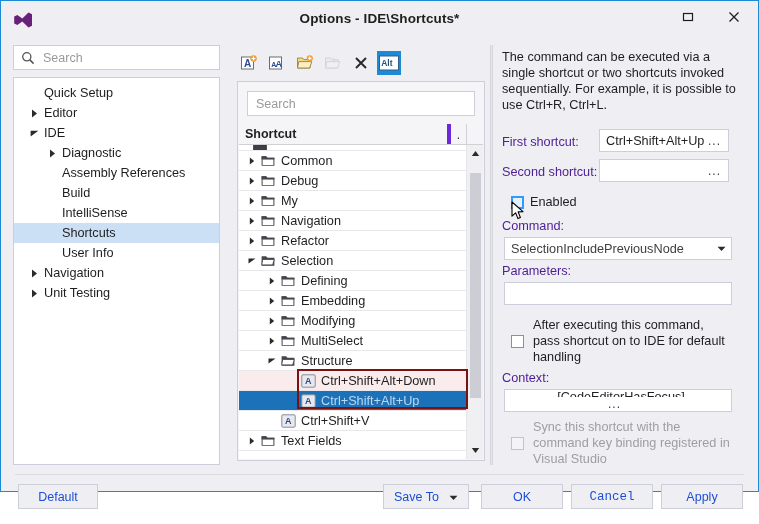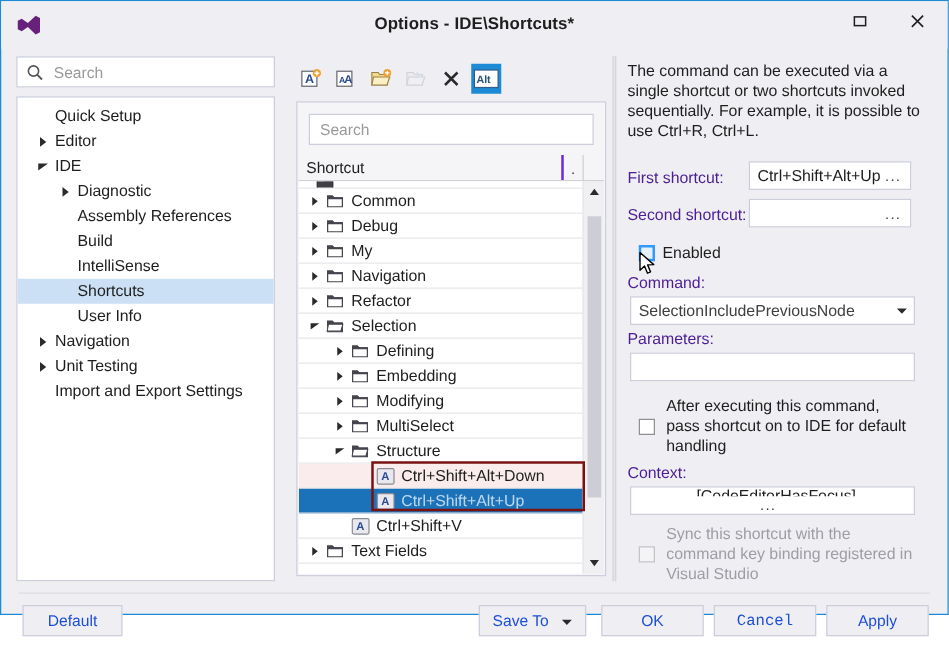--- a/index.html
+++ b/index.html
@@ -111,21 +111,21 @@
     padding-left: 8px; background: transparent;
   }
   #mid-search-input::placeholder { color: #9a9a9a; }
   #col-header {
     position: absolute; left: 1px; top: 42px; right: 1px; height: 21px;
     background: #f5f5f7;
     border-bottom: 1px solid #d0d0d5;
     display: flex; align-items: center;
     font-size: 12.5px; color: #1e1e1e;
   }
-  #col-header-main { padding-left: 6px; flex: 1; border-right: 2px solid #6d28d9; height: 100%; display:flex; align-items:center; }
+  #col-header-main { padding-left: 6px; flex: 1; border-right: 4px solid #6d28d9; height: 100%; display:flex; align-items:center;font-weight:bold; }
   #col-header-dot { width: 16px; height: 100%; border-right: 1px solid #d0d0d5; display:flex; align-items:flex-end; justify-content:center; padding-bottom:2px; font-size:12px; color:#333; }
   #col-header-pad { width: 16px; height: 100%; }
   #tree-viewport {
     position: absolute; left: 1px; top: 63px;
     width: 229px; bottom: 1px;
     background: #ffffff;
     overflow: hidden;
   }
   .tree-row {
     position: relative;
@@ -335,21 +335,20 @@
           <span class="nav-expander">
             <svg width="7" height="9" viewBox="0 0 7 9">
               <path d="M1 0.6 L6 4.5 L1 8.4 Z" fill="#2b2b2b"></path>
             </svg>
           </span>
           <span class="nav-label">Unit Testing</span>
         </div>
         <div class="nav-row">
           <span style="display: inline-block; flex: 0 0 12px;"></span>
           <span class="nav-expander"></span>
-          <span class="nav-label">Import and Export Settings</span>
         </div>
       </div>
   </div>
 
   <div id="mid-pane">
     <div id="mid-toolbar">
 
       <div class="tb-btn">
         <svg width="18" height="18" viewBox="0 0 18 18">
           <rect x="1.5" y="3" width="12" height="12" fill="#ffffff" stroke="#6a6a75" stroke-width="1"></rect>

